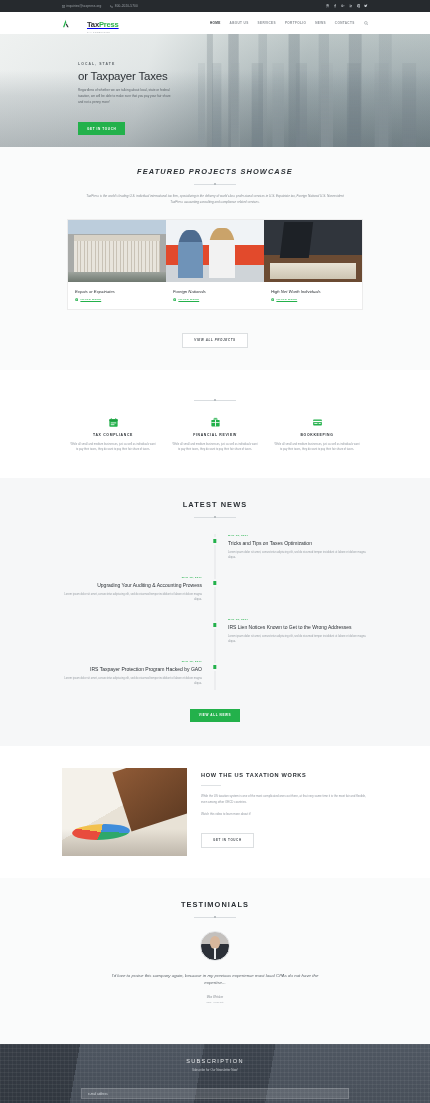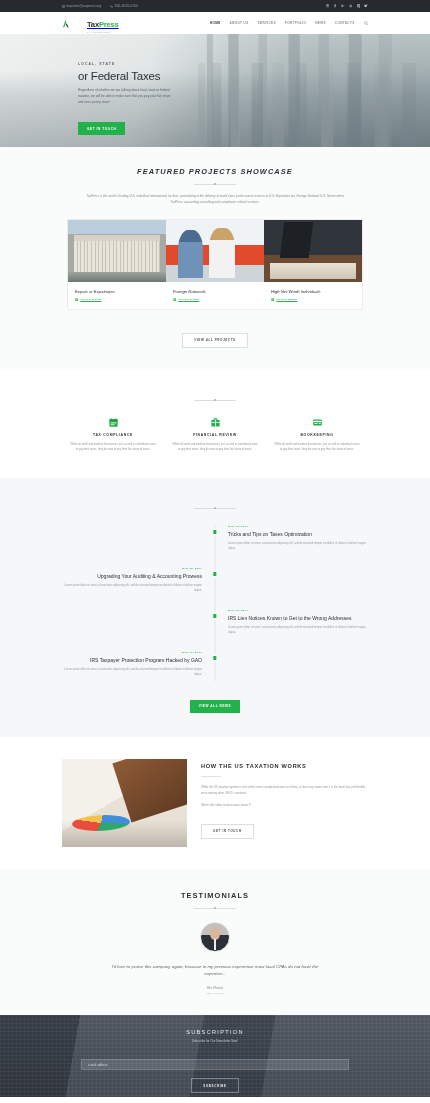--- a/index.html
+++ b/index.html
@@ -231,21 +231,21 @@
   .tax-body { flex:1; padding-top:4px; }
   .tax-title {
     font-size:5.6px; font-weight:bold; letter-spacing:.7px;
     color:#2b3035; text-transform:uppercase;
   }
   .tax-rule { width:20px; height:1px; background:#dfe2e4; margin:7px 0 8px; }
   .tax-text { font-size:2.9px; color:#9298a0; line-height:2; margin-bottom:7px; }
   .tax-btn { margin-top:9px; }
 
   
-  .testi-sec { background:#fafbfb; padding:22px 0 20px; text-align:center; }
+  .testi-sec { background:#fafbfb; padding:22px 0 40px; text-align:center; }
   .avatar {
     width:30px; height:30px; border-radius:50%; margin:13px auto 0;
     overflow:hidden; position:relative;
     background:linear-gradient(180deg,#c3c0bd 0 42%, #2b3038 42% 100%);
     border:1px solid #e6e8ea;
   }
   .avatar::before{
     content:""; position:absolute; left:31%; top:14%; width:38%; height:46%;
     background:#d8b79c; border-radius:46% 46% 44% 44%;
   }
@@ -377,21 +377,21 @@
           </svg>
       </a>
     </div>
   </div>
 
   <div class="hero">
     <div class="hero-city"></div>
     <div class="hero-skyline"></div>
     <div class="hero-inner">
       <div class="hero-eyebrow">LOCAL, STATE</div>
-      <h1 class="hero-title">or Federal Taxes</h1>
+      <h1 class="hero-title">or Taxpayer Taxes</h1>
       <p class="hero-text">Regardless of whether we are talking about local, state or federal taxation, we will be able to make sure that you pay your fair share and not a penny more!</p>
       <a href="#" class="btn-green">GET IN TOUCH</a>
     </div>
   </div>
 
   <div class="projects-sec">
     <h2 class="sec-title">FEATURED PROJECTS SHOWCASE</h2>
     <div class="divider"></div>
     <p class="sec-desc">TaxPress is the world's leading U.S. individual international tax firm, specializing in the delivery of world class professional services in U.S. Expatriate tax, Foreign National U.S. Nonresident TaxPress accounting consulting and compliance related services.</p>
 
@@ -480,20 +480,21 @@
             <rect x="14.5" y="13.5" width="4.5" height="1.8" fill="#fff"></rect>
           </svg>
         </div>
         <div class="feat-title">BOOKKEEPING</div>
         <div class="feat-text">While all small and medium businesses, just as well as individuals want to pay their taxes, they do want to pay their fair share of taxes.</div>
       </div>
     </div>
   </div>
 
   <div class="news-sec">
+    <h2 class="sec-title">LATEST NEWS</h2>
     <div class="divider"></div>
 
     <div class="timeline">
       <div class="tl-line"></div>
 
       <div class="tl-item">
         <div class="tl-dot"></div>
         <div class="tl-side tl-right">
           <div class="tl-date">Mar 12, 2017</div>
           <div class="tl-title">Tricks and Tips on Taxes Optimization</div>

